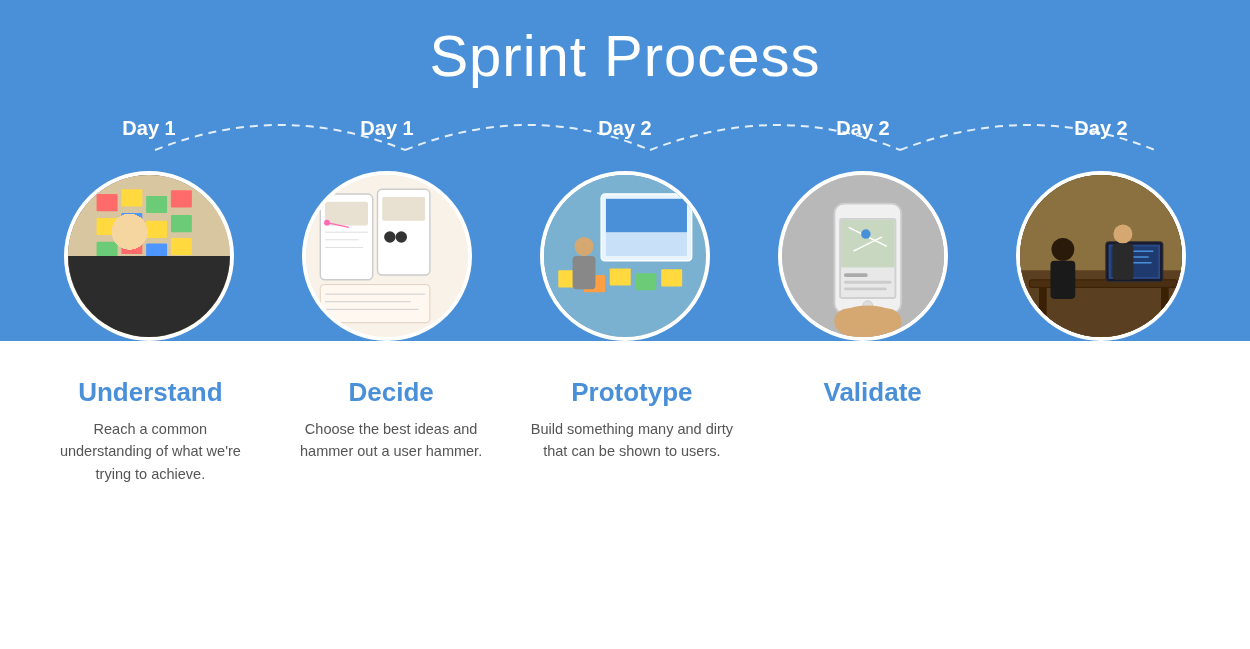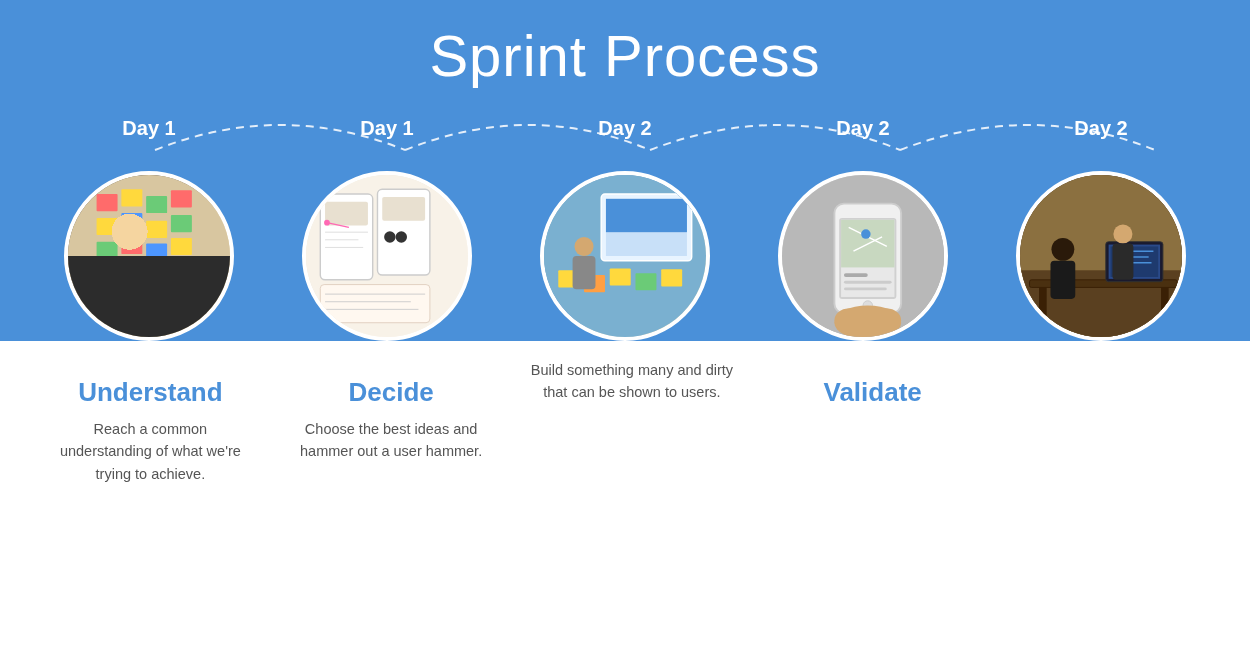--- a/index.html
+++ b/index.html
@@ -316,20 +316,21 @@
         <p class="step-desc">Reach a common understanding of what we're trying to achieve.</p>
       </div>
 
 
       <div class="bottom-step">
         <div class="step-title">Decide</div>
         <p class="step-desc">Choose the best ideas and hammer out a user hammer.</p>
       </div>
 
       <div class="bottom-step">
+        <div class="step-title">Prototype</div>
         <p class="step-desc">Build something many and dirty that can be shown to users.</p>
       </div>
 
       <div class="bottom-step">
         <div class="step-title">Validate</div>
       </div>
     </div>
   </div>
 </div>
 

